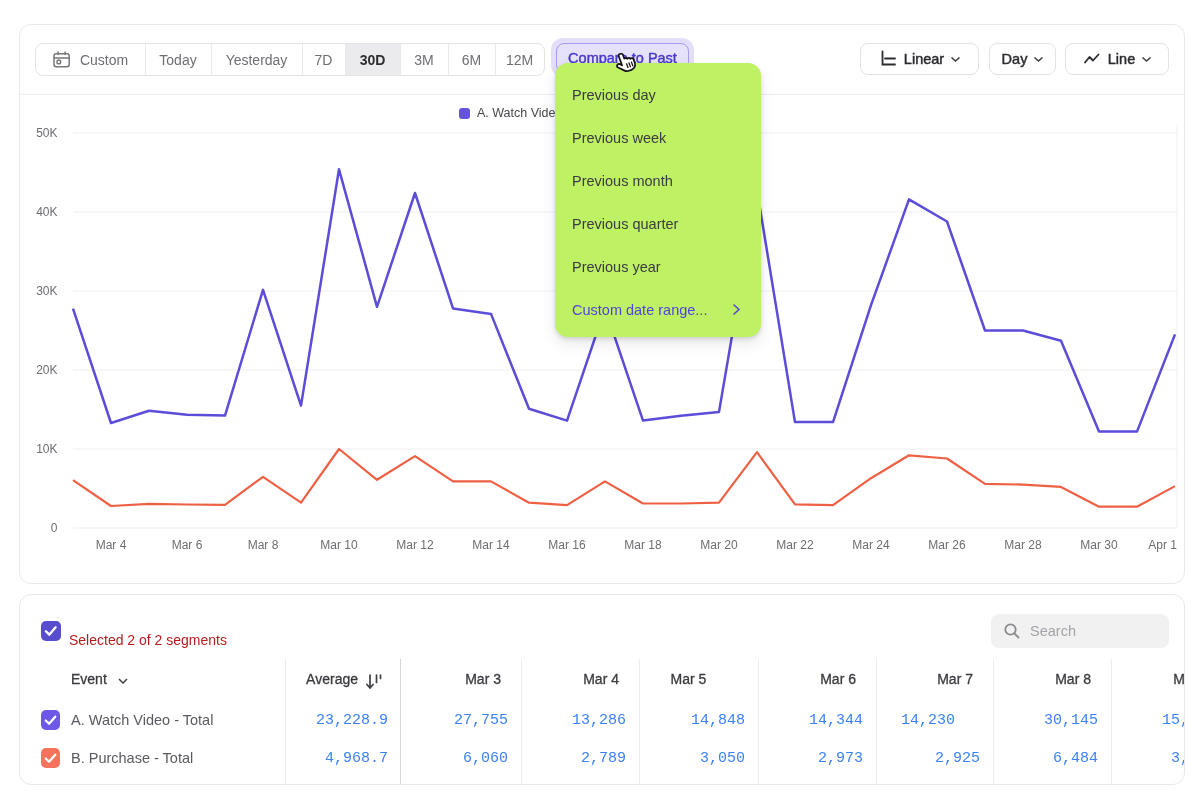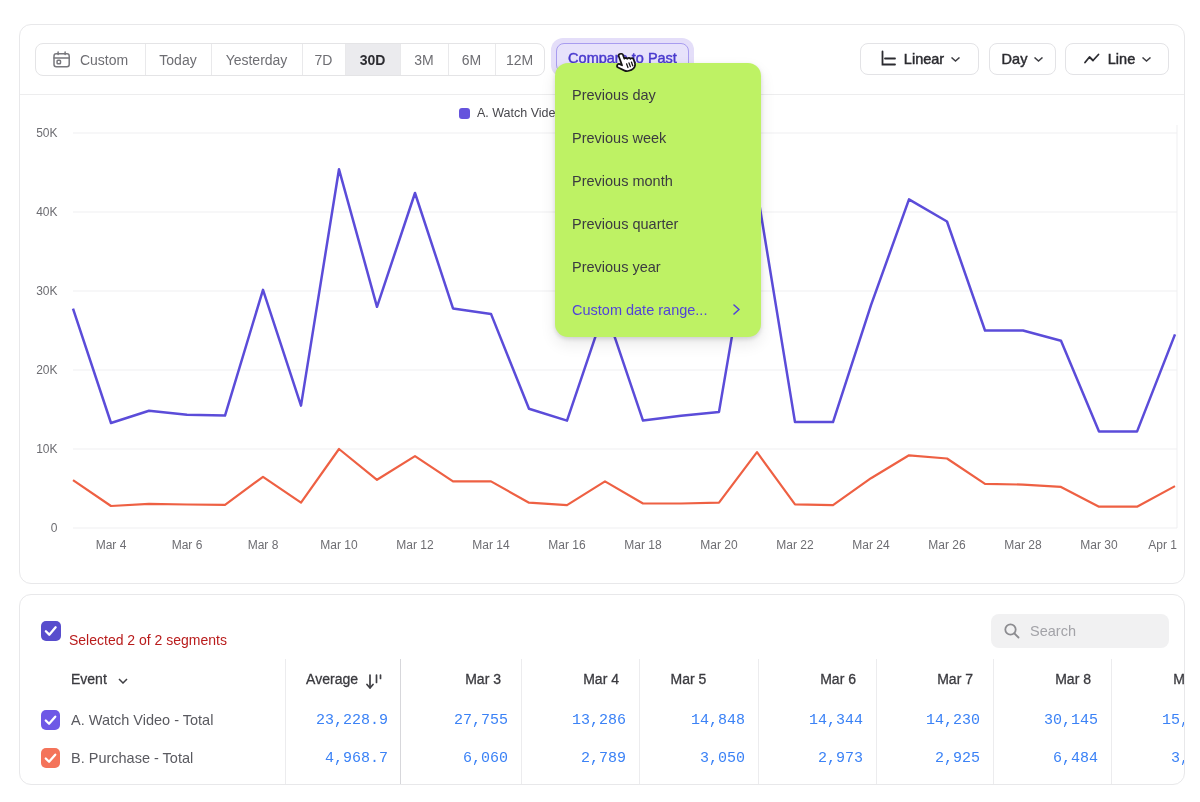--- a/index.html
+++ b/index.html
@@ -197,21 +197,21 @@
     <svg width="19" height="20" viewBox="0 0 20 20" fill="none" stroke="#fff" stroke-width="2.4" stroke-linecap="round" stroke-linejoin="round">
         <path d="M5 10.5 L8.5 14 L15 6.5"></path>
       </svg>
   </div>
   <div class="rowlab" style="left:51px; top:117px;">A. Watch Video - Total</div>
   <div class="num" style="left:265px; top:117px; width:103px;">23,228.9</div>
   <div class="num" style="left:380px; top:117px; width:108px;">27,755</div>
   <div class="num" style="left:501px; top:117px; width:105px;">13,286</div>
   <div class="num" style="left:619px; top:117px; width:106px;">14,848</div>
   <div class="num" style="left:738px; top:117px; width:105px;">14,344</div>
-  <div class="num" style="left:856px; top:117px; width:104px;">14,230</div>
+  <div class="num" style="left:856px; top:117px; width:104px;text-align:center;">14,230</div>
   <div class="num" style="left:973px; top:117px; width:105px;">30,145</div>
   <div class="num" style="left:1091px; top:117px; width:105px;">15,319</div>
 
   <div class="rcb" style="top:153px; background:#f4735a;">
     <svg width="19" height="20" viewBox="0 0 20 20" fill="none" stroke="#fff" stroke-width="2.4" stroke-linecap="round" stroke-linejoin="round">
         <path d="M5 10.5 L8.5 14 L15 6.5"></path>
       </svg>
   </div>
   <div class="rowlab" style="left:51px; top:155px;">B. Purchase - Total</div>
   <div class="num" style="left:265px; top:155px; width:103px;">4,968.7</div>

